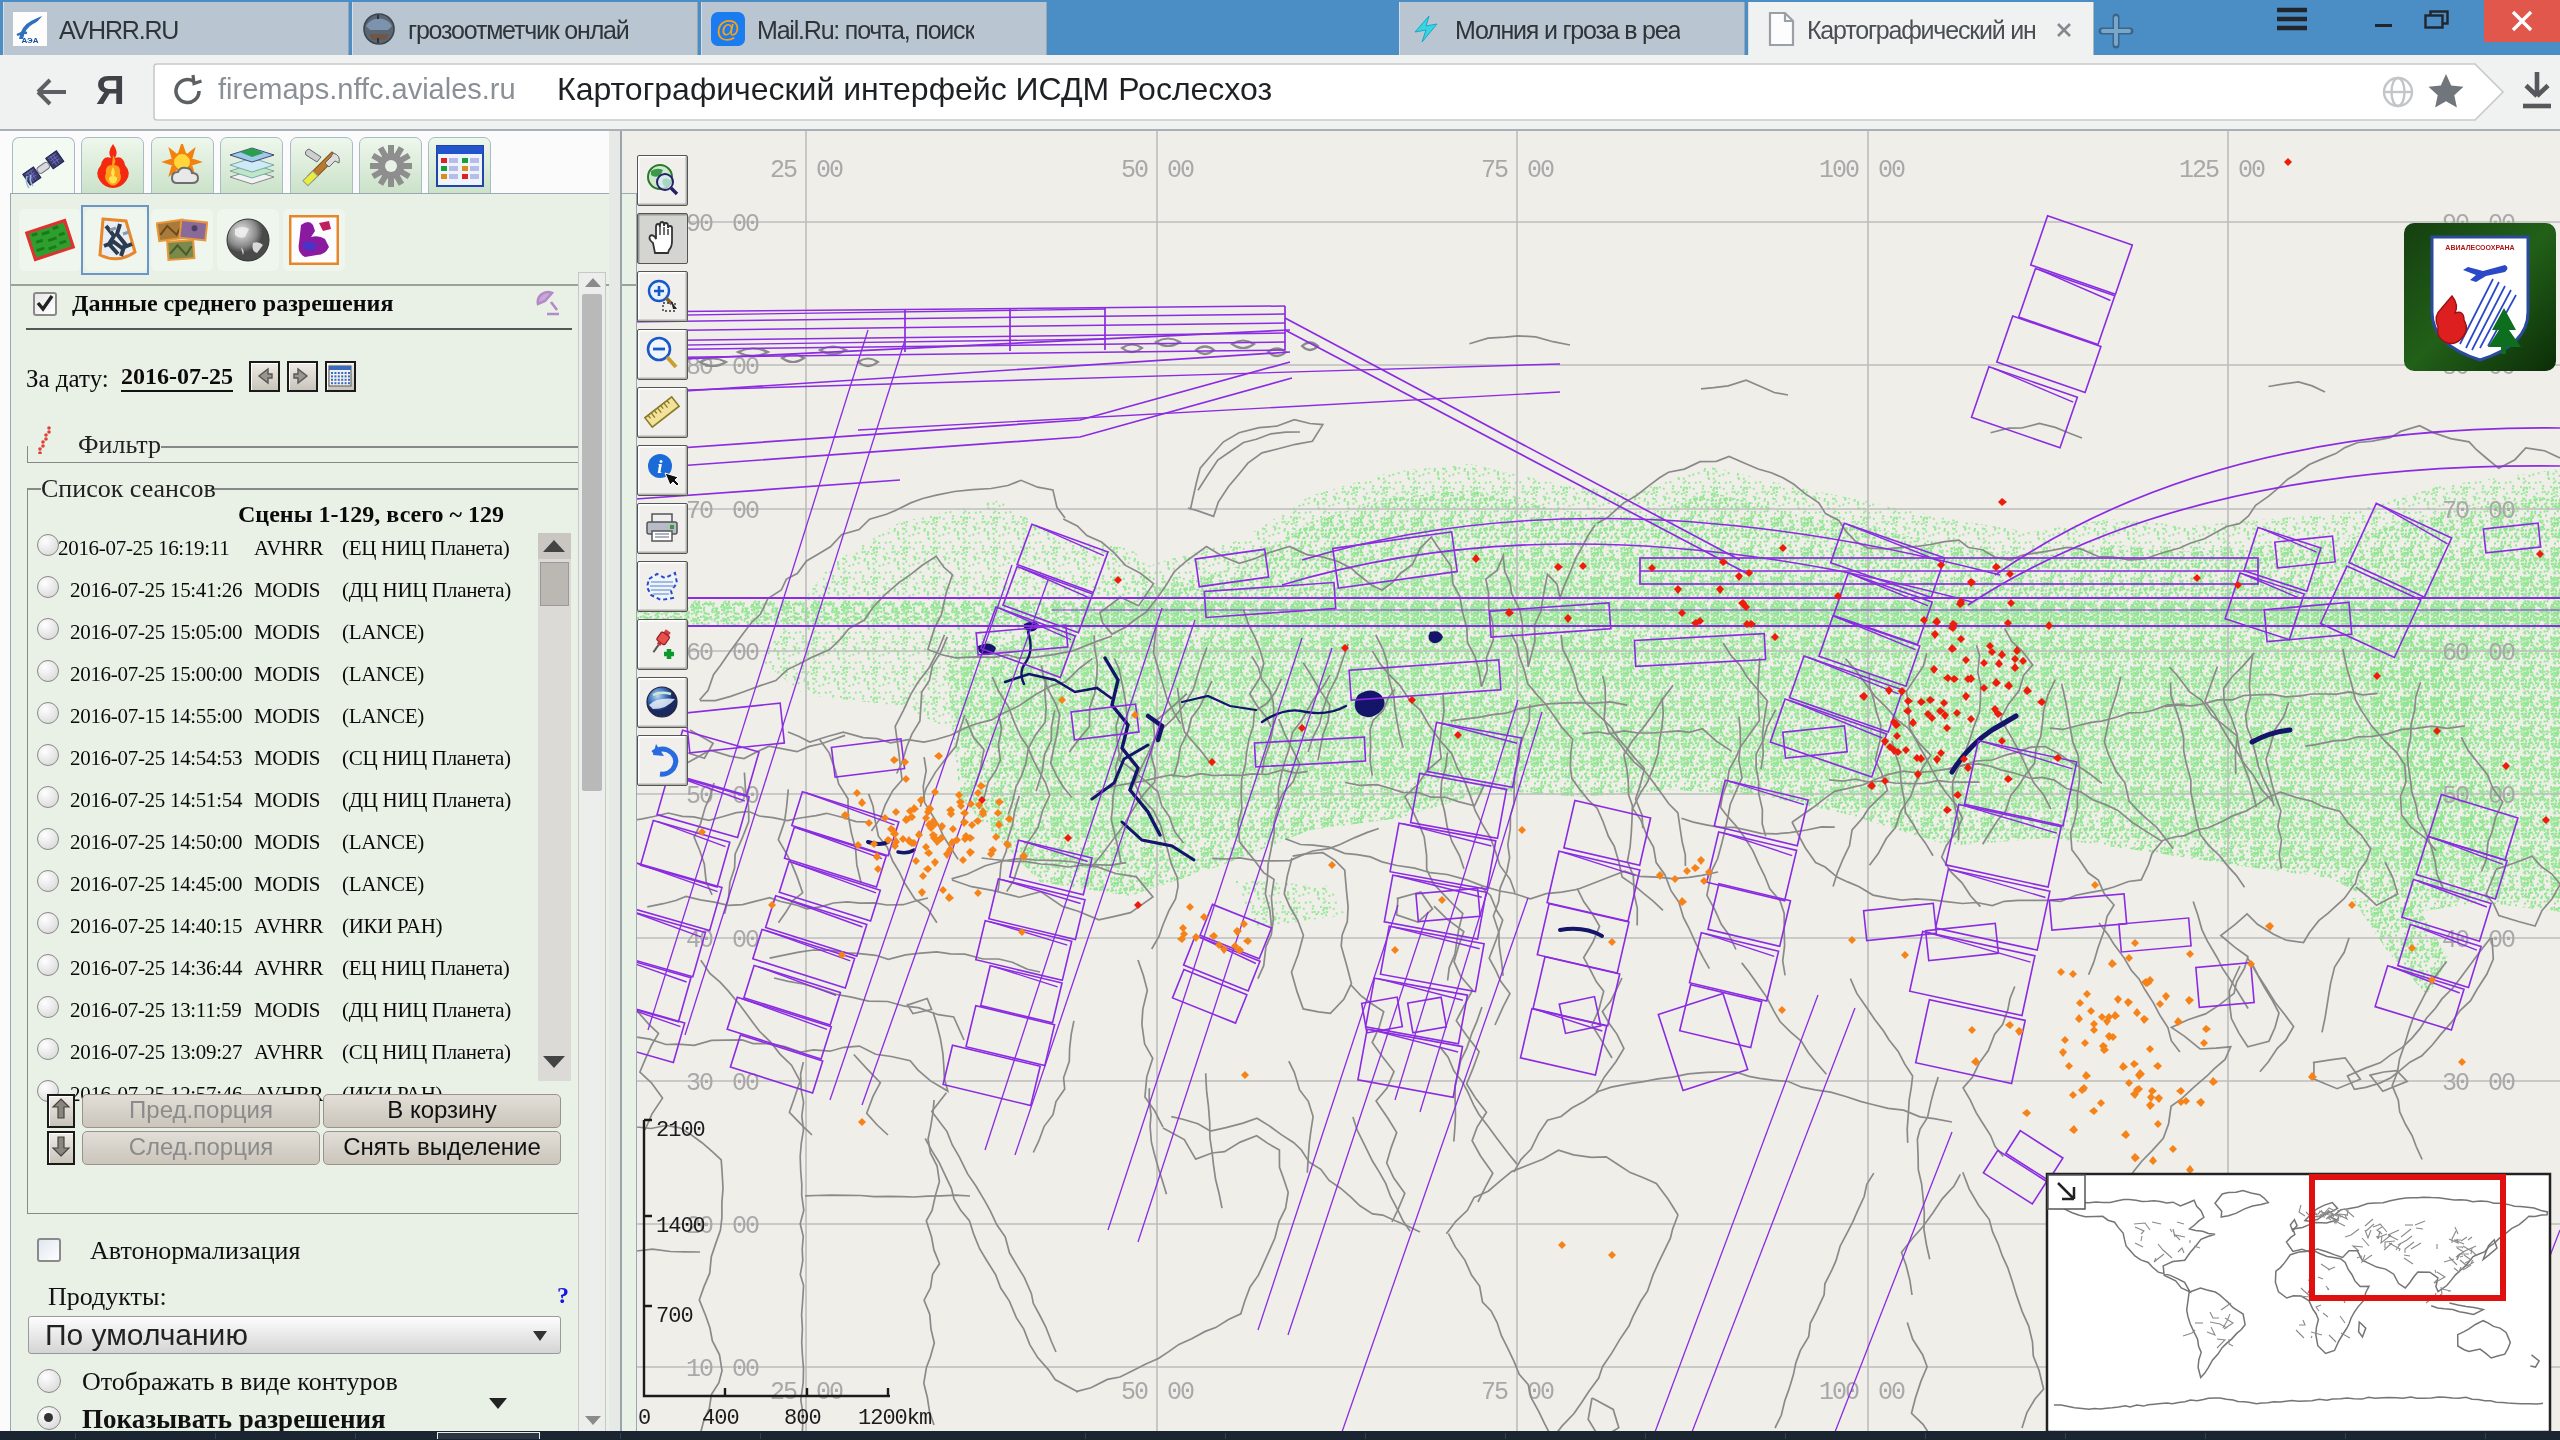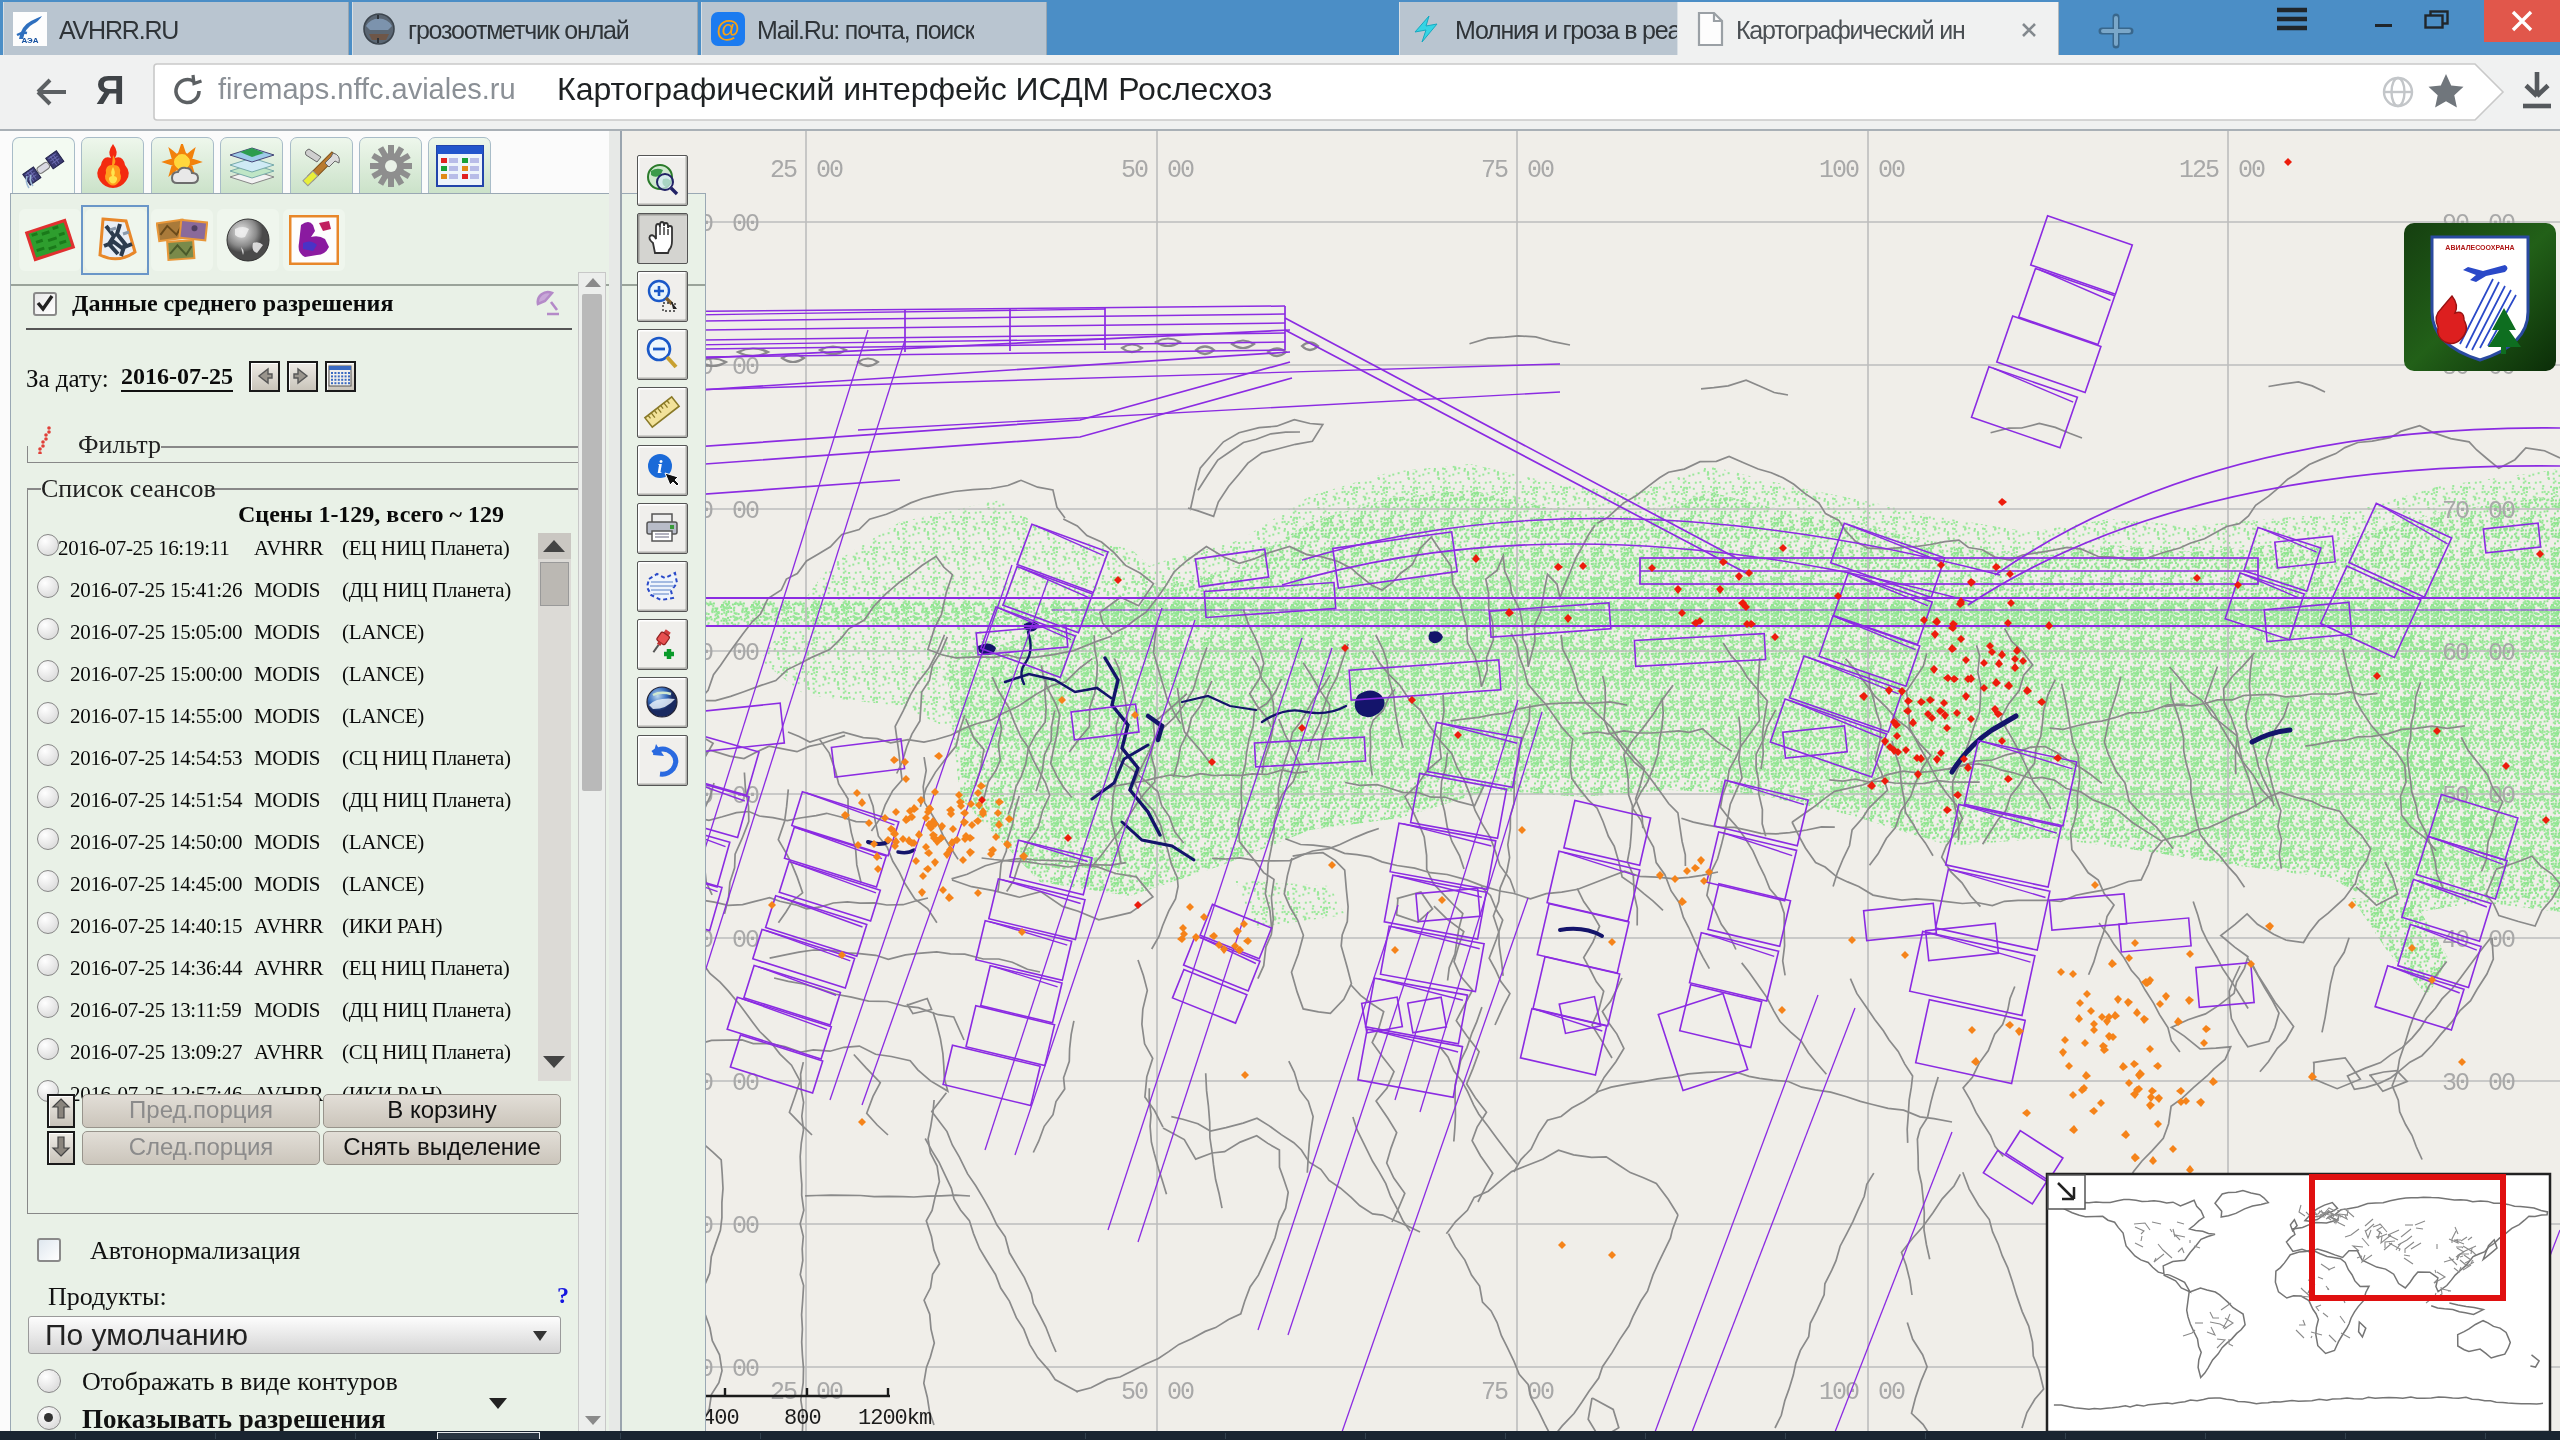--- a/index.html
+++ b/index.html
@@ -11,21 +11,21 @@
 .tab.active .fav{left:17px;top:9px}
 .tab.active .tabtxt{left:58px;max-width:228px}
 .tabx{position:absolute;right:18px;top:17px}
 #closebtn{position:absolute;left:2484px;top:0;width:76px;height:42px;background:#e1574b}
 #closebtn svg{position:absolute;left:25px;top:8px}
 #addrbar{position:absolute;left:0;top:55px;width:2560px;height:76px;background:#f0f1f1;border-bottom:2px solid #a9b0b6}
 #panel{position:absolute;left:0;top:131px;width:622px;height:1301px;background:#fbfbfb}
 .ptab{position:absolute;top:6px;width:63px;height:57px;background:linear-gradient(180deg,#eef7ec 0%,#cbe2c9 100%);border:1.5px solid #a8bcc8;border-radius:7px 7px 0 0}
 .ptab svg{position:absolute;left:50%;top:50%;transform:translate(-50%,-50%)}
 .ptab-act{background:#f3faf2;height:63px;border-bottom:none}
-#pbox{position:absolute;left:10px;top:62px;width:696px;height:1239px;background:#e9f1e7;border:1.5px solid #9aa8b4}
+#pbox{position:absolute;left:10px;top:62px;width:627px;height:1239px;background:#e9f1e7;border:1.5px solid #9aa8b4}
 .pcell{position:absolute;top:15px;width:62px;height:62px;background:#eff6ed;border-radius:6px}
 .pcell svg{position:absolute;left:50%;top:50%;transform:translate(-50%,-50%)}
 .psel{position:absolute;top:11px;width:68px;height:70px;border:2.5px solid #6a96c8}
 #pcontent{position:absolute;left:0;top:0;width:578px;height:1239px;font-family:"Liberation Serif",serif}
 .cb{position:absolute;width:24px;height:24px;background:linear-gradient(135deg,#e8e8e8,#ffffff);border:2px solid #8a8a8a;border-radius:3px}
 .cb svg{position:absolute;left:-1px;top:-2px}
 .cb-off{background:linear-gradient(135deg,#dfe7ef,#ffffff)}
 .radio{position:absolute;width:22px;height:22px;border-radius:50%;background:radial-gradient(circle at 35% 30%,#ffffff,#d2d2d2);border:1.5px solid #888}
 .radio-on::after{content:"";position:absolute;left:6px;top:6px;width:9px;height:9px;border-radius:50%;background:#333}
 .lrow{position:absolute;left:0;width:525px;height:42px;font-size:21px;letter-spacing:-0.3px;color:#0a0a0a}
@@ -68,21 +68,21 @@
           <text x="17" y="25" font-family="Liberation Sans" font-size="24" font-weight="bold" fill="#f6a117" text-anchor="middle">@</text>
         </svg></span>
 <span class="tabtxt">Mail.Ru: почта, поиск</span>
     </div>
 <div class="tab" style="left:1399px;width:346px">
 <span class="fav fav-molnia"><svg width="34" height="34" viewBox="0 0 34 34">
           <path d="M6 20 L20 4 L17 14 L28 12 L13 30 L17 18 Z" fill="#35d5e5" stroke="#18a9c0" stroke-width="1"></path>
         </svg></span>
 <span class="tabtxt">Молния и гроза в реа</span>
     </div>
-<div class="tab active" style="left:1677px;width:382px">
+<div class="tab active" style="left:1748px;width:346px">
 <span class="fav"><svg width="30" height="36" viewBox="0 0 30 36">
           <path d="M4 2 H19 L27 10 V34 H4 Z" fill="#fdfdfd" stroke="#9aa0a5" stroke-width="2.2"></path>
           <path d="M19 2 V10 H27" fill="none" stroke="#9aa0a5" stroke-width="2.2"></path>
         </svg></span>
 <span class="tabtxt" style="color:#4a4f53">Картографический ин</span>
 <svg class="tabx" width="22" height="22" viewBox="0 0 22 22">
         <path d="M5 5 L17 17 M17 5 L5 17" stroke="#83898e" stroke-width="2.6"></path>
       </svg>
 </div>
 <svg style="position:absolute;left:2098px;top:13px" width="36" height="36" viewBox="0 0 36 36">

